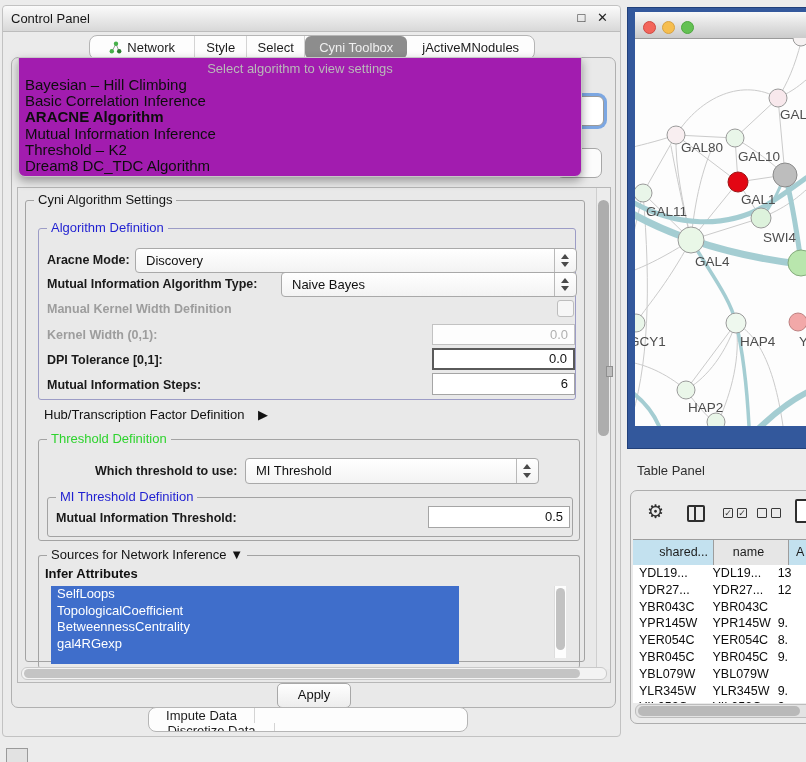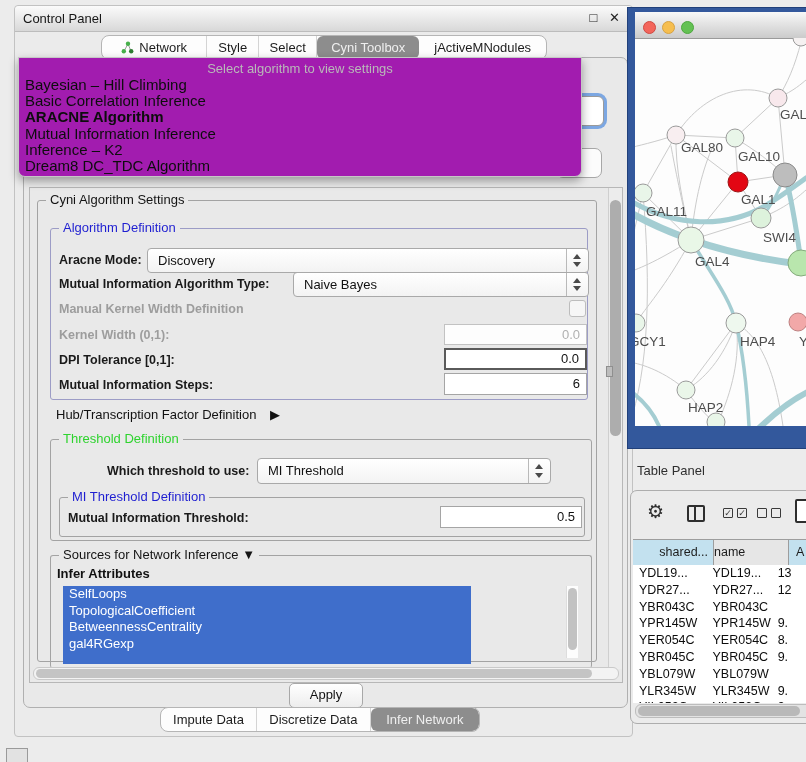--- a/index.html
+++ b/index.html
@@ -1,21 +1,21 @@
 <!DOCTYPE html>
 <html><head>
 <meta charset="utf-8">
 <style>
   html,body{margin:0;padding:0;}
   body{width:806px;height:762px;overflow:hidden;background:#ececec;
        font-family:"Liberation Sans","DejaVu Sans",sans-serif;color:#111;}
   #root{position:relative;width:806px;height:762px;overflow:hidden;}
   
   .cp-window{position:absolute;left:2px;top:5px;width:617px;height:730px;
-             background:#ebebeb;border:1px solid #c2c2c2;border-radius:4px;margin-left:12px;}
+             background:#ebebeb;border:1px solid #c2c2c2;border-radius:4px;}
   .cp-titlebar{position:absolute;left:0;top:0;right:0;height:25px;
                background:linear-gradient(#fbfbfb,#d8d8d8);
                border-bottom:1px solid #bcbcbc;border-radius:4px 4px 0 0;}
   .cp-title{position:absolute;left:8px;top:5px;font-size:13px;color:#161616;}
   .cp-btns{position:absolute;right:12px;top:4px;font-size:13px;color:#222;}
   .cp-btns span{margin-left:8px;cursor:default;}
   
   .tabstrip{position:absolute;display:flex;align-items:stretch;
             background:#fdfdfd;border:1px solid #b5b5b5;border-radius:8px;overflow:hidden;}
   .tabstrip-top{left:86px;top:29px;width:444px;height:23px;}
@@ -64,21 +64,21 @@
            border-left:1px solid #cfcfcf;}
   .vscroll .thumb{position:absolute;left:1px;right:1px;top:12px;height:236px;
                   background:#adadad;border-radius:6px;}
   .hscroll{position:absolute;left:3px;right:3px;bottom:2px;height:11px;background:#f3f3f3;
            border:1px solid #c9c9c9;border-radius:6px;}
   .hscroll .thumb{position:absolute;left:2px;top:1px;bottom:1px;width:556px;
                   background:#c4c4c4;border-radius:5px;}
   .apply-btn{position:absolute;left:265px;top:625px;width:72px;height:23px;
              background:linear-gradient(#ffffff,#ededed);border:1px solid #a8a8a8;
              border-radius:5px;font-size:13px;text-align:center;line-height:22px;}
-  .tabstrip-bottom{left:145px;top:701px;width:318px;height:23px;}
+  .tabstrip-bottom{left:145px;top:701px;width:318px;height:23px;flex-direction:column;}
   
   .popup{position:absolute;left:18px;top:57px;width:562px;height:118px;background:#a21caf;
          border:1px solid #c6c6c6;border-radius:0 0 7px 7px;z-index:60;
          box-shadow:0 4px 10px rgba(0,0,0,.35);}
   .popup-header{position:absolute;left:0;right:0;top:3px;text-align:center;
                 font-size:13px;color:#b9b9b9;}
   .algo-items{position:absolute;left:6px;top:19px;right:6px;}
   .algo-item{font-size:15px;color:#0d0d0d;line-height:16.2px;white-space:nowrap;}
   .algo-item.bold{font-weight:bold;}
   
@@ -283,21 +283,21 @@
   <div class="frag-focus"></div>
   <div class="frag-gray"></div>
 
   <div class="popup">
     <div class="popup-header">Select algorithm to view settings</div>
     <div class="algo-items" id="algo-items">
         <div class="algo-item">Bayesian – Hill Climbing</div>
         <div class="algo-item">Basic Correlation Inference</div>
         <div class="algo-item bold">ARACNE Algorithm</div>
         <div class="algo-item">Mutual Information Inference</div>
-        <div class="algo-item">Inference – K2</div>
+        <div class="algo-item">Threshold – K2</div>
         <div class="algo-item">Dream8 DC_TDC Algorithm</div>
       </div>
   </div>
 
   <div class="cursor-mark"></div>
 
   <div class="net-frame">
     <div class="net-inner">
       <div class="net-titlebar">
         <span class="tl red"></span>
@@ -383,21 +383,21 @@
           <div></div>
         </span>
       <span class="ckbox" style="left:92px">✓</span>
       <span class="ckbox" style="left:106px">✓</span>
       <span class="ckbox" style="left:126px"></span>
       <span class="ckbox" style="left:140px"></span>
       <span class="ic-page"></span>
     </div>
     <div class="tp-header">
       <div class="tp-hcell blue" style="width:81px;text-align:right;padding-right:5px">shared...</div>
-      <div class="tp-hcell" style="width:75px;text-align:left;padding-right:5px">name</div>
+      <div class="tp-hcell" style="width:75px;text-align:center;padding-right:5px">name</div>
       <div class="tp-hcell blue" style="width:60px;text-align:left;padding-left:7px">A</div>
     </div>
     <div class="tp-rows" id="tp-rows">
         <div class="tp-row">
           <div class="tp-cell" style="width: 81px; padding-left: 6px;">YDL19...</div>
           <div class="tp-cell" style="width: 75px; padding-left: 6px;">YDL19...</div>
           <div class="tp-cell" style="width: 60px; padding-left: 3px;">13</div>
         </div>
         <div class="tp-row">
           <div class="tp-cell" style="width: 81px; padding-left: 6px;">YDR27...</div>

